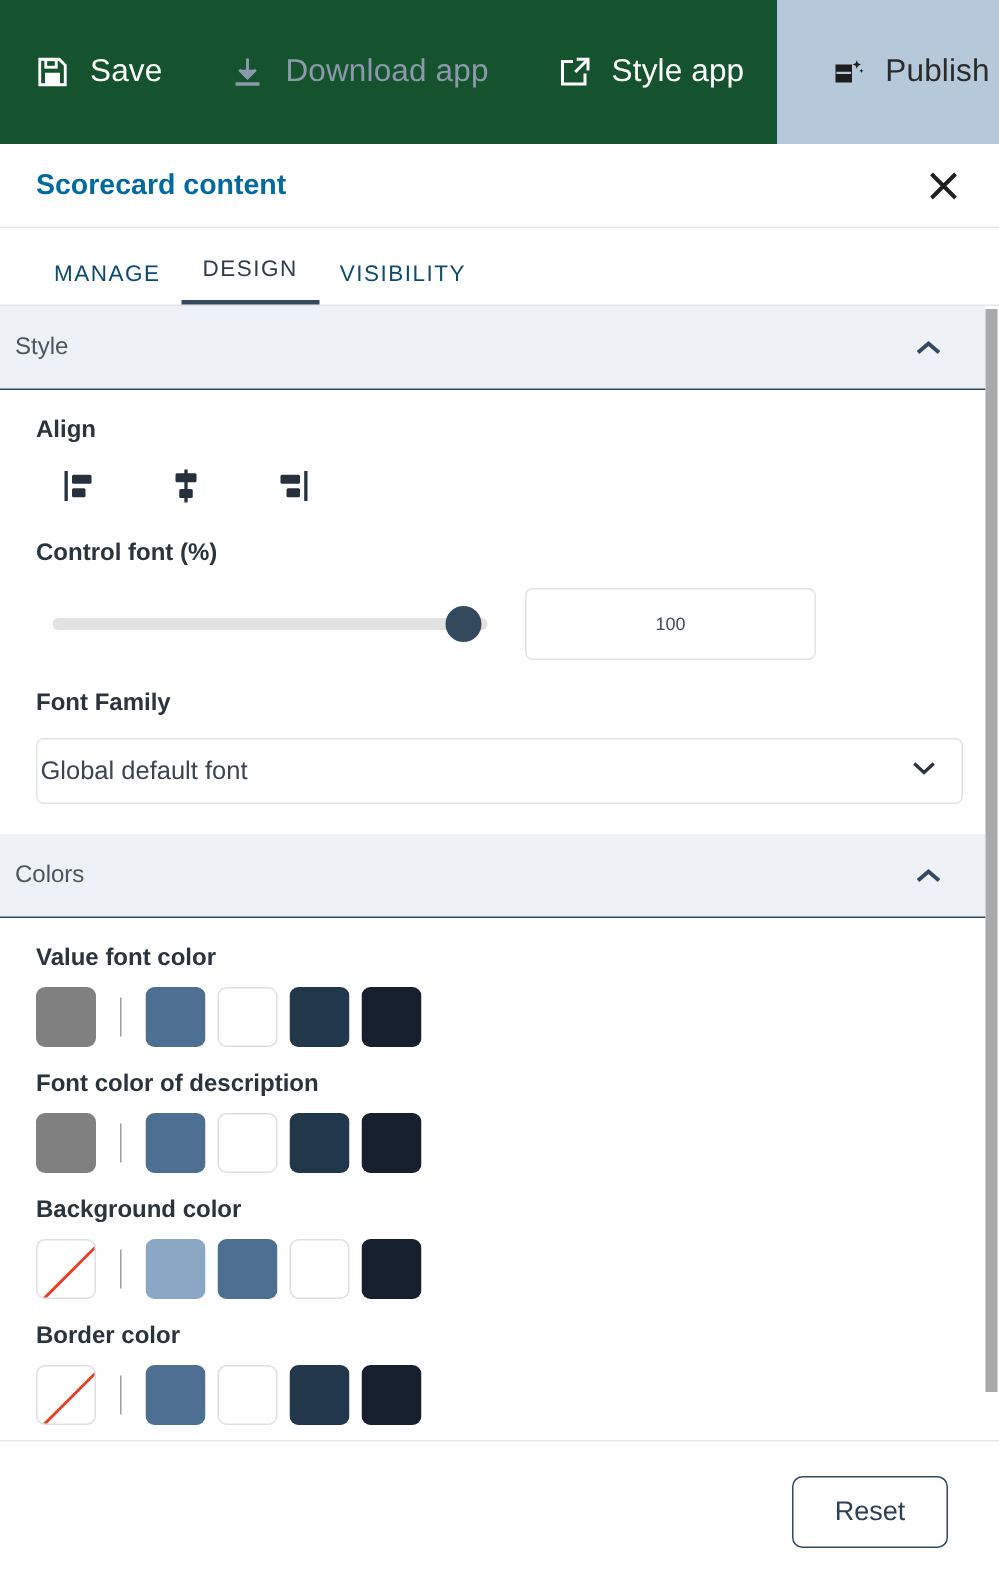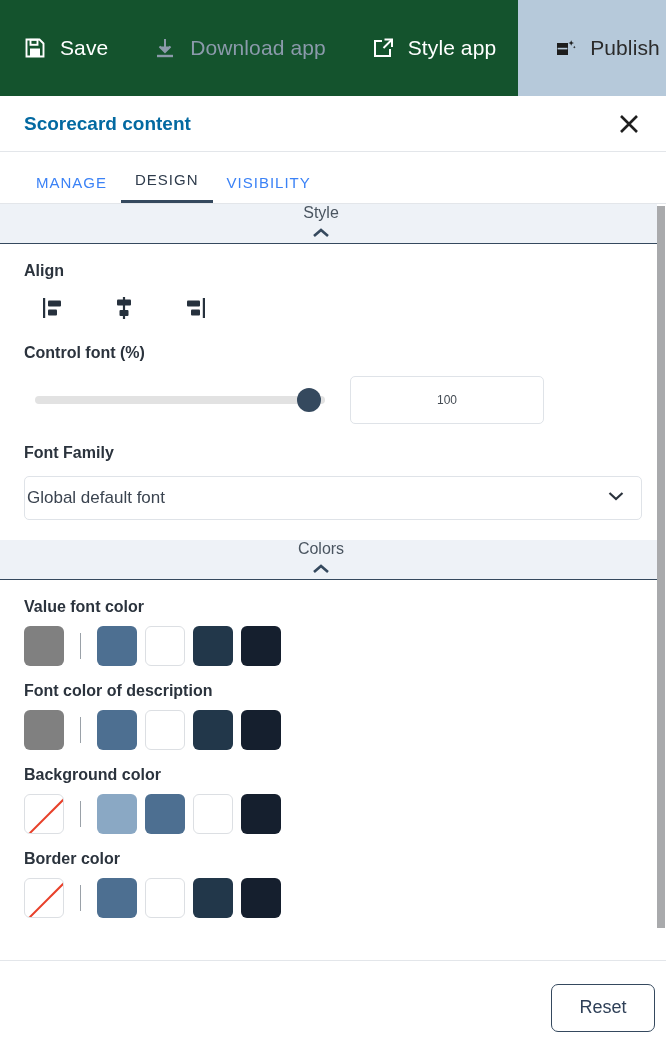--- a/index.html
+++ b/index.html
@@ -45,33 +45,32 @@
 
   
   .tabs {
     flex: 0 0 52px; height: 52px;
     display: flex; align-items: flex-end;
     padding: 0 22px; background: #fff;
     border-bottom: 1px solid #e3e6ea;
   }
   .tab {
     font-size: 15px; letter-spacing: 1.0px;
-    color: #3b82f6; padding: 0 14px 12px 14px;
+    color: #0c4a6e; padding: 0 14px 12px 14px;
     cursor: pointer; user-select: none;
   }
   .tab.active { color: #2f3c4c; border-bottom: 3px solid #35495e; }
 
   
   .body { flex: 1 1 auto; position: relative; overflow: hidden; background: #fff; }
 
   .section-head {
-    height: 40px; display: flex; align-items: center; justify-content: space-between;
+    height: 56px; display: flex; align-items: center; justify-content: space-between;
     background: #eef2f7; padding: 0 34px 0 10px;
     border-bottom: 1px solid #35495e;
-    flex-direction: column;
   }
   .section-head .title { font-size: 16px; color: #4a5560; }
   .chev { display:flex; align-items:center; justify-content:center; cursor:pointer; width: 26px; height:26px; }
 
   .section-body { padding: 18px 24px 14px 24px; }
 
   .field-label { font-size: 16px; color: #2b333d; font-weight: bold; margin-bottom: 14px; }
 
   .align-row { display: flex; gap: 42px; padding-left: 16px; margin-bottom: 22px; }
   .align-btn { width: 28px; height: 28px; display:flex; align-items:center; justify-content:center; cursor: pointer; }
@@ -109,21 +108,21 @@
     width: 54px; height: 2px; background: #e8402a;
     transform: rotate(-45deg); transform-origin: center;
   }
   .sw-div { width: 1px; height: 26px; background: #9aa1a8; margin: 0 16px 0 8px; }
 
   
   .footer {
     flex: 0 0 94px; height: 94px;
     border-top: 1px solid #e3e6ea; background: #fff;
     display: flex; align-items: center; justify-content: flex-end;
-    padding: 0 11px;
+    padding: 0 34px;
   }
   .reset-btn {
     width: 104px; height: 48px; border: 1px solid #35495e; border-radius: 7px;
     background: #fff; color: #2f4058; font-size: 18px;
     display:flex; align-items:center; justify-content:center; cursor:pointer;
   }
 
   
   .sbar { position: absolute; right: 0; top: 0; width: 9px; height: 100%; background: #fff; }
   .sbar-thumb { position: absolute; right: 1px; top: 2px; width: 8px; height: 722px; background: #a9aaac; border-radius: 0; }

